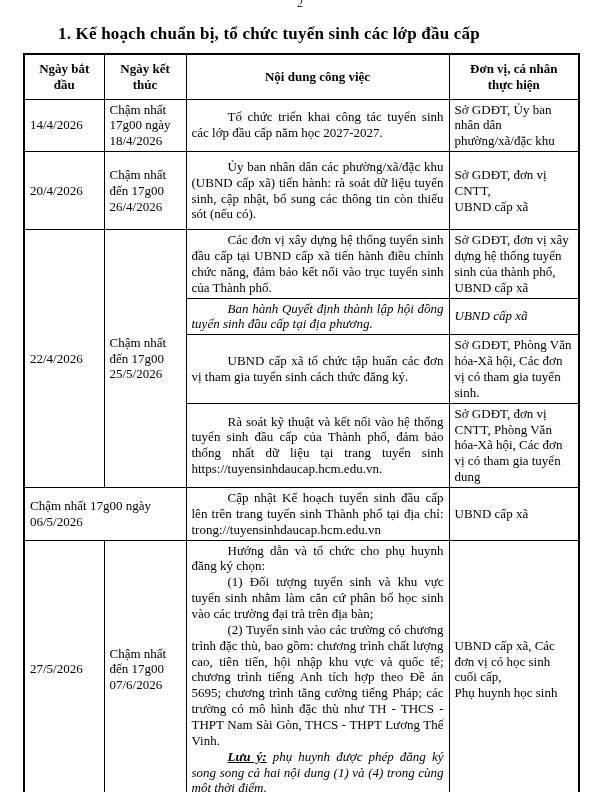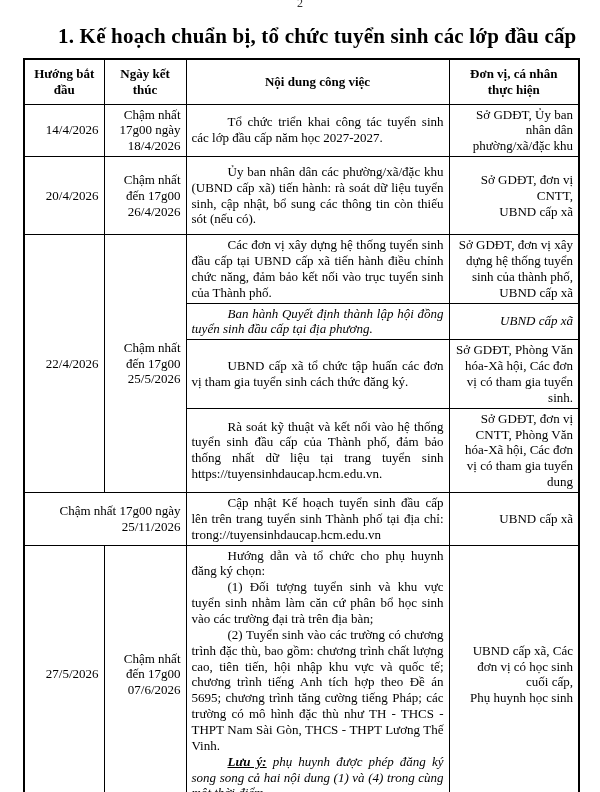--- a/index.html
+++ b/index.html
@@ -10,42 +10,42 @@
     color:#000;
     position:relative;
     overflow:hidden;
   }
   .page-number{
     position:absolute;top:-4px;left:0;right:0;
     text-align:center;font-size:12px;color:#333;
   }
   .section-title{
     margin:24px 22px 9px 58px;
-    font-size:21px;font-weight:bold;
+    font-size:17px;font-weight:bold;
     letter-spacing:0.2px;
   }
   table.plan{
     margin-left:23px;
     width:555px;
     border-collapse:collapse;
     border:2px solid #000;
     table-layout:fixed;
   }
   .plan th,.plan td{
     border:1px solid #000;
     padding:2px 5px;
     font-size:13px;
     line-height:1.22;
     vertical-align:middle;
   }
   .plan th{
     font-weight:bold;text-align:center;white-space:pre-line;
     padding:3px 2px;
   }
-  .cell-center{text-align:right;white-space:pre-line;}
+  .cell-center{text-align:left;white-space:pre-line;}
   .cell-content{text-align:justify;}
   .cell-content p{margin:0;text-indent:36px;text-align:justify;}
   .note{font-style:italic;}
   .note-label{font-weight:bold;font-style:italic;text-decoration:underline;}
   col.c-start{width:80px;}
   col.c-end{width:82px;}
   col.c-content{width:263px;}
   col.c-unit{width:130px;}
   tr.h45{height:45px;}
   tr.h44{height:44px;}
@@ -66,21 +66,21 @@
 
 <table class="plan">
   <colgroup>
     <col class="c-start">
       <col class="c-end">
       <col class="c-content">
       <col class="c-unit">
   </colgroup>
   <tbody>
     <tr class="h45">
-      <th>Hướng bắt
+      <th>Ngày bắt
 đầu</th>
       <th>Ngày kết
 thúc</th>
       <th>Nội dung công việc</th>
       <th>Đơn vị, cá nhân
 thực hiện</th>
     </tr>
 
     <tr class="h44">
       <td class="cell-center">14/4/2026</td>
@@ -132,21 +132,21 @@
     </tr>
     <tr class="h83">
       <td class="cell-content">
           <p>Rà soát kỹ thuật và kết nối vào hệ thống tuyển sinh đầu cấp của Thành phố, đảm bảo thống nhất dữ liệu tại trang tuyển sinh https://tuyensinhdaucap.hcm.edu.vn.</p>
         </td>
       <td class="cell-center">Sở GDĐT, đơn vị CNTT, Phòng Văn hóa-Xã hội, Các đơn vị có tham gia tuyển dung</td>
     </tr>
 
     <tr class="h51">
       <td class="cell-center" colspan="2">Chậm nhất 17g00 ngày
-25/11/2026</td>
+06/5/2026</td>
       <td class="cell-content">
           <p>Cập nhật Kế hoạch tuyển sinh đầu cấp lên trên trang tuyển sinh Thành phố tại địa chỉ: trong://tuyensinhdaucap.hcm.edu.vn</p>
         </td>
       <td class="cell-center">UBND cấp xã</td>
     </tr>
 
     <tr class="h254">
       <td class="cell-center">27/5/2026</td>
       <td class="cell-center">Chậm nhất
 đến 17g00

